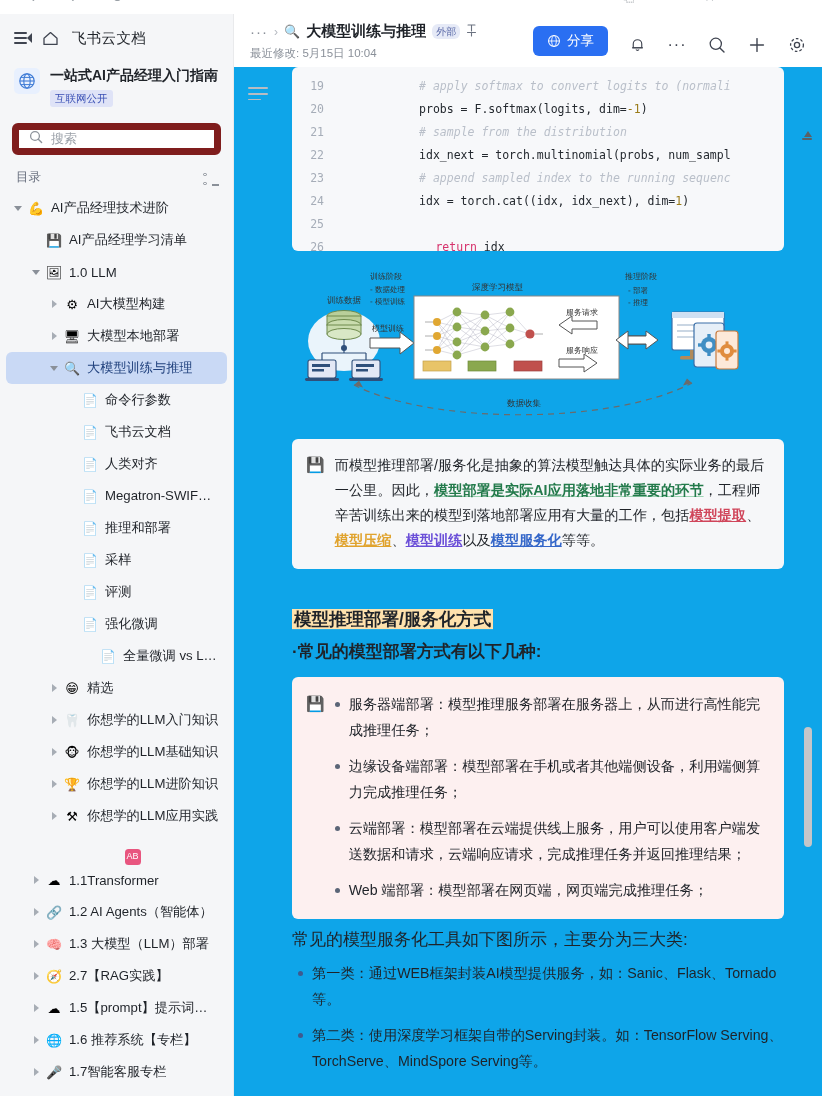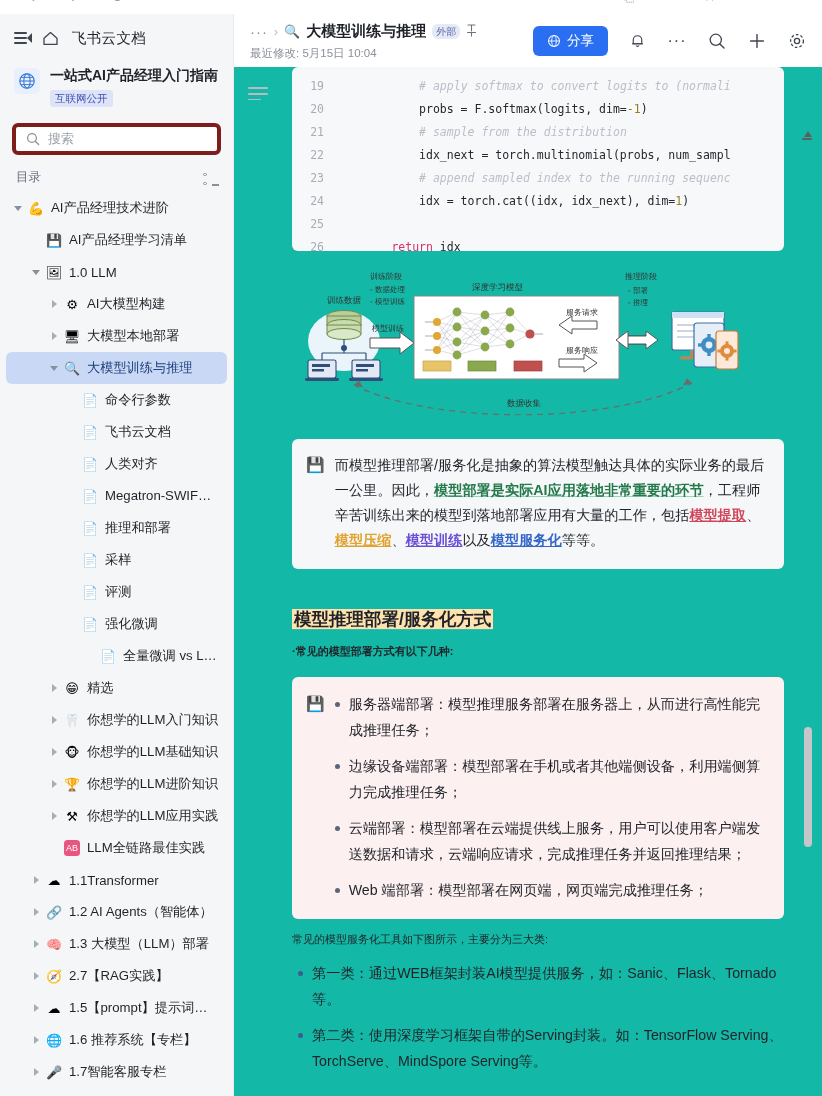--- a/index.html
+++ b/index.html
@@ -56,22 +56,22 @@
   }
   .sb-doc-text { min-width: 0; }
   .sb-doc-title { font-size: 14px; color: #1f2329; font-weight: 600; line-height: 19px; }
   .sb-badge {
     display: inline-block; margin-top: 5px; padding: 1px 5px 2px 5px;
     background: #dfe3f7; color: #3a50b5; font-size: 10.5px; border-radius: 3px; line-height: 14px;
   }
 
   .sb-search {
     margin: 6px 12px 10px 12px; height: 32px; background: #ffffff;
-    border-radius: 6px; display: flex; align-items: center; gap: 8px;
-    padding: 0 10px; border: 4px solid #7f1d1d;
+    border-radius: 6px; display: flex; gap: 8px;
+    padding: 0 10px; border: 7px solid #7f1d1d;
   }
   .sb-search .ph { font-size: 13px; color: #9aa0a8; }
 
   .sb-section {
     display: flex; align-items: flex-end; justify-content: space-between;
     padding: 4px 14px 6px 16px;
   }
   .sb-section .lbl { font-size: 12.5px; color: #6b7280; }
   .sb-sort-icon { width: 16px; height: 14px; position: relative; }
   .sb-sort-icon i { position: absolute; right: 0; height: 1.5px; background: #8a9099; }
@@ -114,49 +114,49 @@
   .crumb-sep { color: #b6bac1; font-size: 12px; }
   .crumb-emoji { font-size: 13px; }
   .crumb-title { font-size: 15px; color: #1f2329; font-weight: 600; }
   .crumb-tag {
     font-size: 10px; color: #5b6aa8; background: #e6eaf7;
     border-radius: 6px; padding: 1px 4px; line-height: 13px;
   }
   .crumb-pin { font-size: 12px; color: #8a9099; }
   .tb-sub { font-size: 11.5px; color: #8a9099; margin-top: 3px; }
 
-  .tb-right { display: flex; align-items: center; gap: 18px; }
+  .tb-right { display: flex; align-items: flex-end; gap: 18px; }
   .share-btn {
     background: #2a6ff2; color: #fff; font-size: 13.5px; border-radius: 6px;
     height: 30px; padding: 0 14px; display: flex; align-items: center; gap: 6px;
     border: none; cursor: pointer;
   }
   .ticon { width: 22px; height: 22px; display: flex; align-items: center; justify-content: center; color: #3f4450; cursor: pointer; }
   .ticon.dots { font-size: 16px; letter-spacing: 1px; line-height: 8px; }
 
   
-  .docwrap { position: absolute; top: 67px; left: 0; right: 0; bottom: 0; background: #14b8a6; }
+  .docwrap { position: absolute; top: 67px; left: 0; right: 0; bottom: 0; background: #0ea5e9; }
   .outline-toggle { position: absolute; left: 14px; top: 20px; width: 24px; cursor: pointer; }
   .outline-toggle i { display: block; height: 1.8px; background: #b8bcc2; border-radius: 1px; margin-bottom: 4px; }
   .outline-toggle i:nth-child(1) { width: 20px; }
   .outline-toggle i:nth-child(2) { width: 20px; }
   .outline-toggle i:nth-child(3) { width: 13px; }
 
   .page { position: absolute; left: 58px; right: 38px; top: 0; bottom: 0; overflow: hidden; }
 
   
   .codeblock {
     background: #f7f8fa; border-radius: 6px; margin-top: 0px;
     padding: 8px 0 22px 0; overflow: hidden; position: relative; height: 184px;
   }
   .cline { display: flex; font-family: "DejaVu Sans Mono", "Liberation Mono", monospace; font-size: 11.5px; line-height: 23px; white-space: pre; }
   .cno { width: 44px; flex: 0 0 44px; text-align: right; padding-right: 12px; color: #a6adb8; }
   .ccode { flex: 1 1 auto; color: #24292f; }
   .cm { color: #b9bfc9; font-style: italic; }
-  .kw { color: #d6336c; }
+  .kw { color: #d6336c; margin-left: 44px; }
   .num { color: #9a7b19; }
 
   
   .diagram { margin-top: 14px; height: 152px; position: relative; }
 
   
   .callout {
     margin-top: 22px; background: #f6f7f9; border-radius: 6px;
     padding: 14px 18px 16px 14px; display: flex; gap: 10px;
   }
@@ -168,21 +168,21 @@
   .lk-purple { color: #6b4fd8; font-weight: 700; text-decoration: underline; }
   .lk-blue { color: #3567c9; font-weight: 700; text-decoration: underline; }
 
   .h2 {
     font-size: 17.5px; font-weight: 700; color: #1f2329; margin-top: 20px;
     display: inline-block;
     background: linear-gradient(to bottom, transparent 8%, #ffe2ad 10%, #ffe2ad 92%, transparent 94%);
     padding: 0 2px;
   }
   .h2row { margin-top: 18px; }
-  .para { font-size: 11px; line-height: 25px; color: #1f2329; margin-top: 8px; }
+  .para { font-size: 17px; line-height: 25px; color: #1f2329; margin-top: 8px; }
   .para.bold { font-weight: 700; }
   .para.dotted::before { content: "·"; margin-right: 0px; }
 
   .pinkbox {
     margin-top: 13px; background: #fdf0f0; border-radius: 6px;
     padding: 14px 20px 16px 14px; display: flex; gap: 8px;
   }
   .pinkbox .pb-icon { font-size: 15px; flex: 0 0 18px; line-height: 26px; }
   .pinkbox ul { list-style: none; }
   .pinkbox li, .plainlist li {
@@ -386,21 +386,21 @@
           <span class="temoji">🏆</span>
           <span class="tlabel">你想学的LLM进阶知识</span>
         </div>
         <div class="tnode" style="padding-left: 40px;">
           <span class="tw">
             <span class="caret right"></span>
           </span>
           <span class="temoji">⚒</span>
           <span class="tlabel">你想学的LLM应用实践</span>
         </div>
-        <div class="tnode" style="padding-left: 40px;">
+        <div class="tnode" style="padding-left: 40px; flex-direction: column;">
           <span class="tw"></span>
           <span class="temoji"><span class="emoji-box" style="background: rgb(232, 85, 127);">AB</span></span>
           <span class="tlabel">LLM全链路最佳实践</span>
         </div>
         <div class="tnode" style="padding-left: 22px;">
           <span class="tw">
             <span class="caret right"></span>
           </span>
           <span class="temoji">☁</span>
           <span class="tlabel">1.1Transformer</span>

